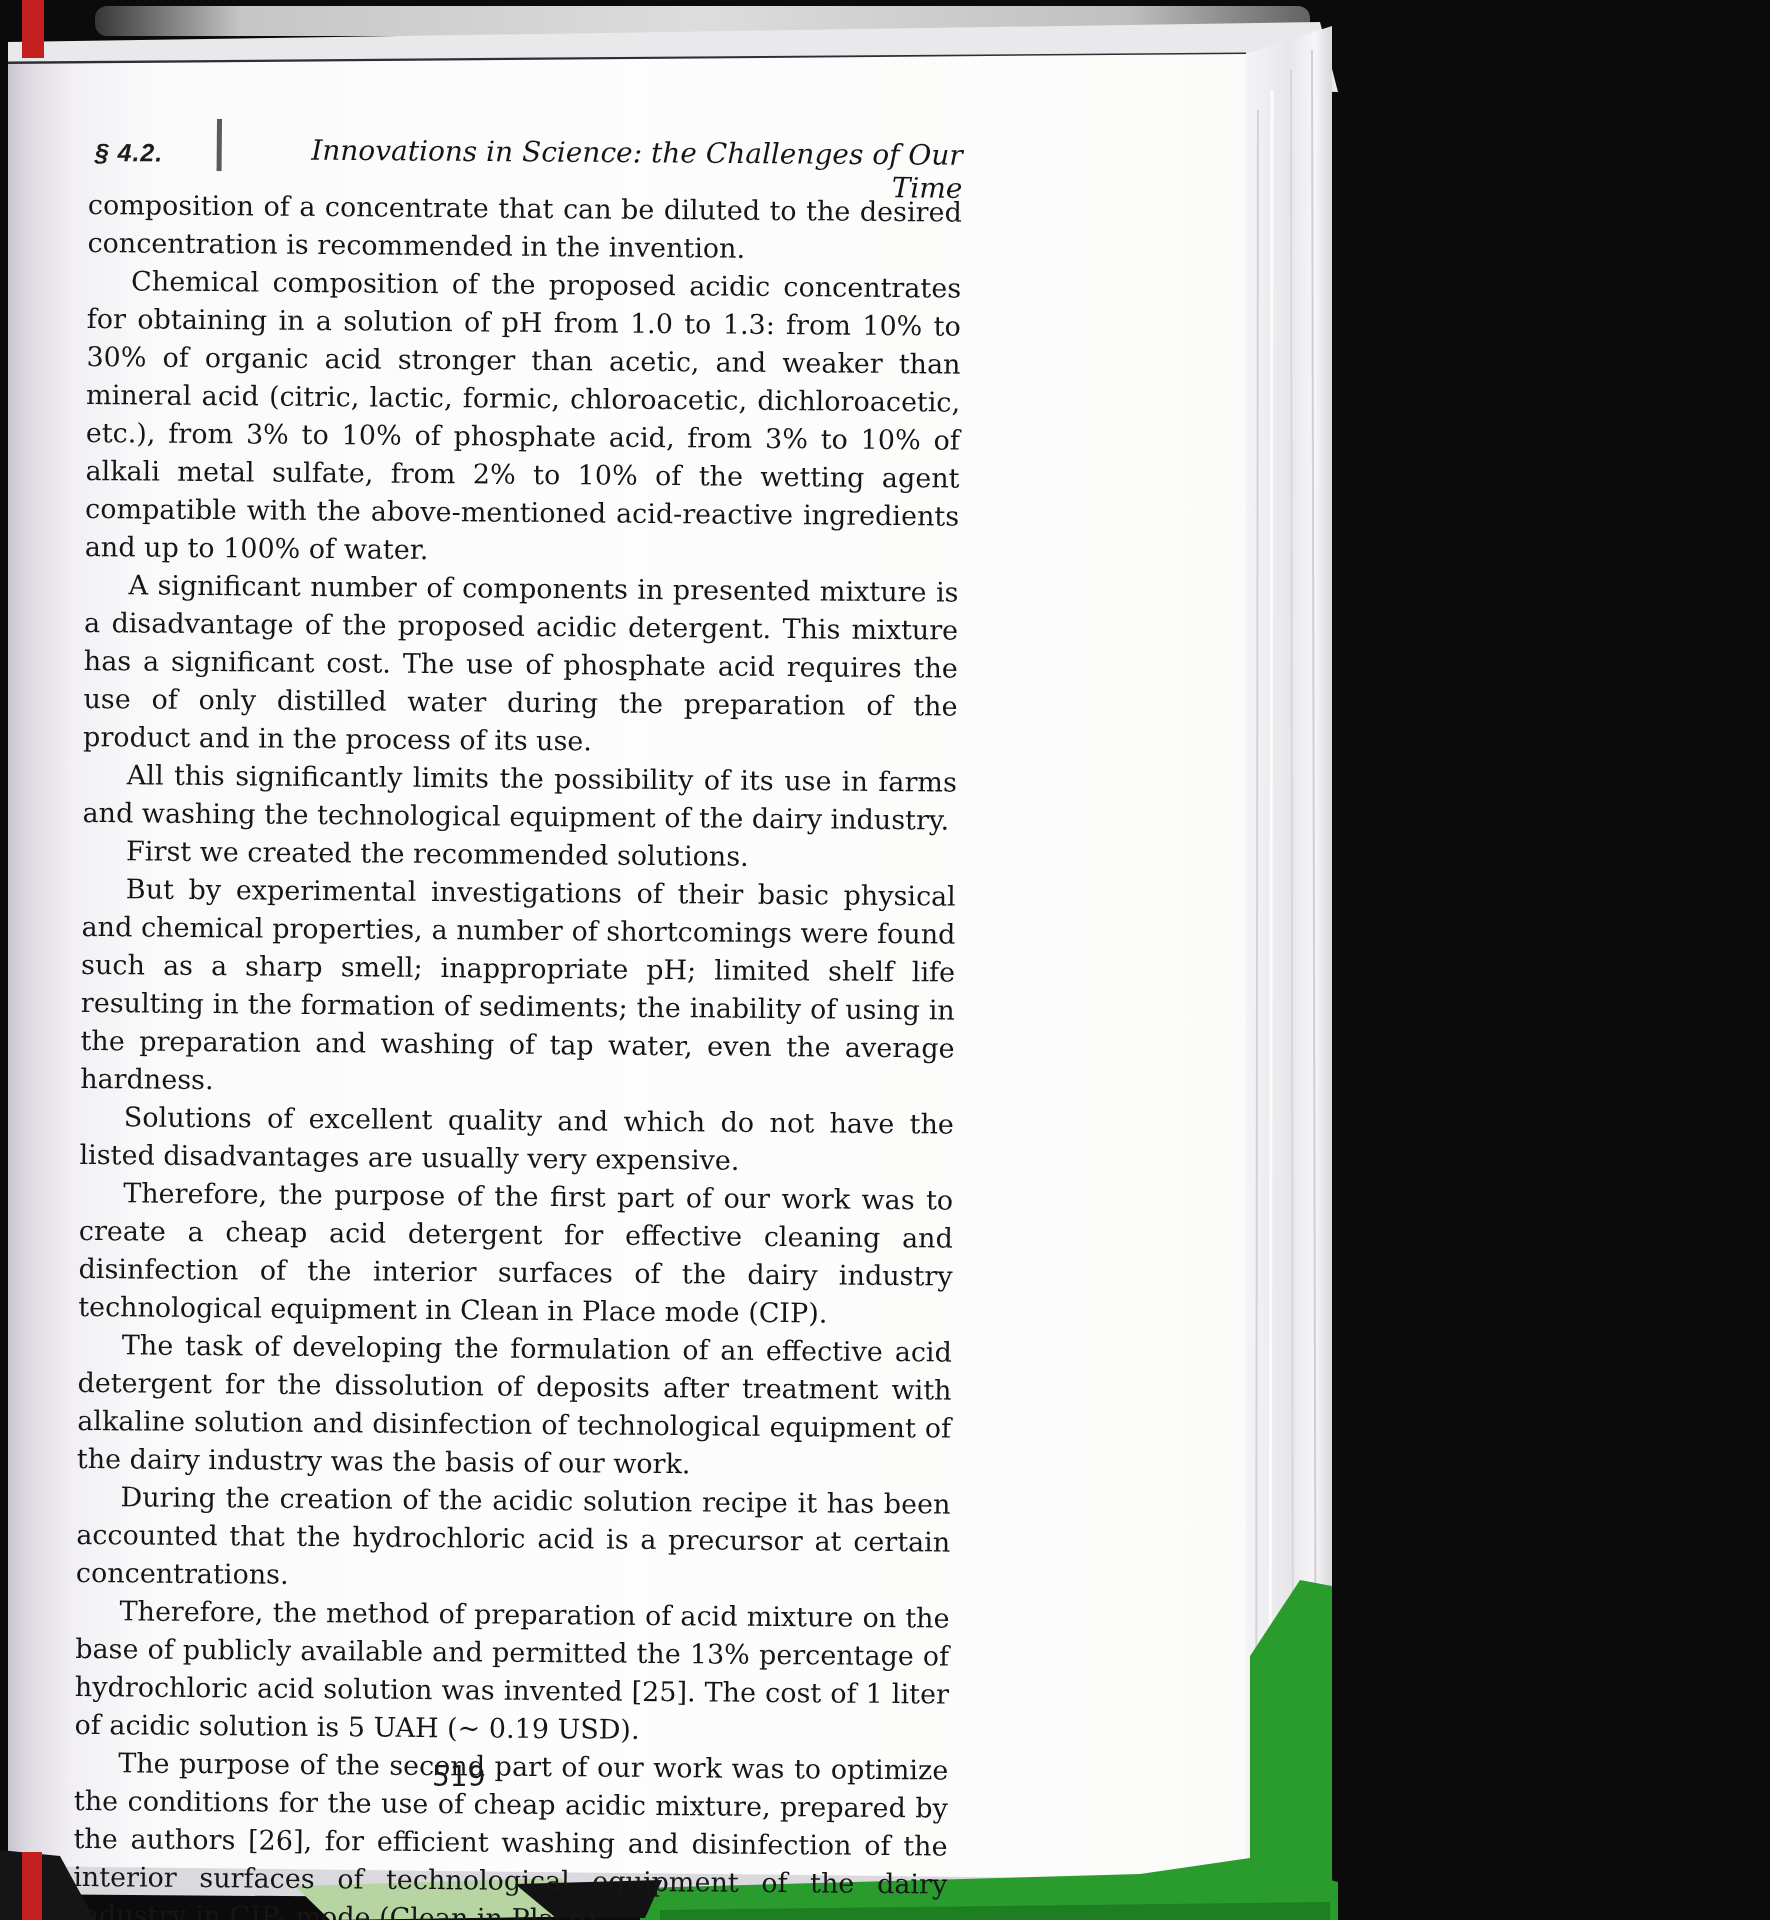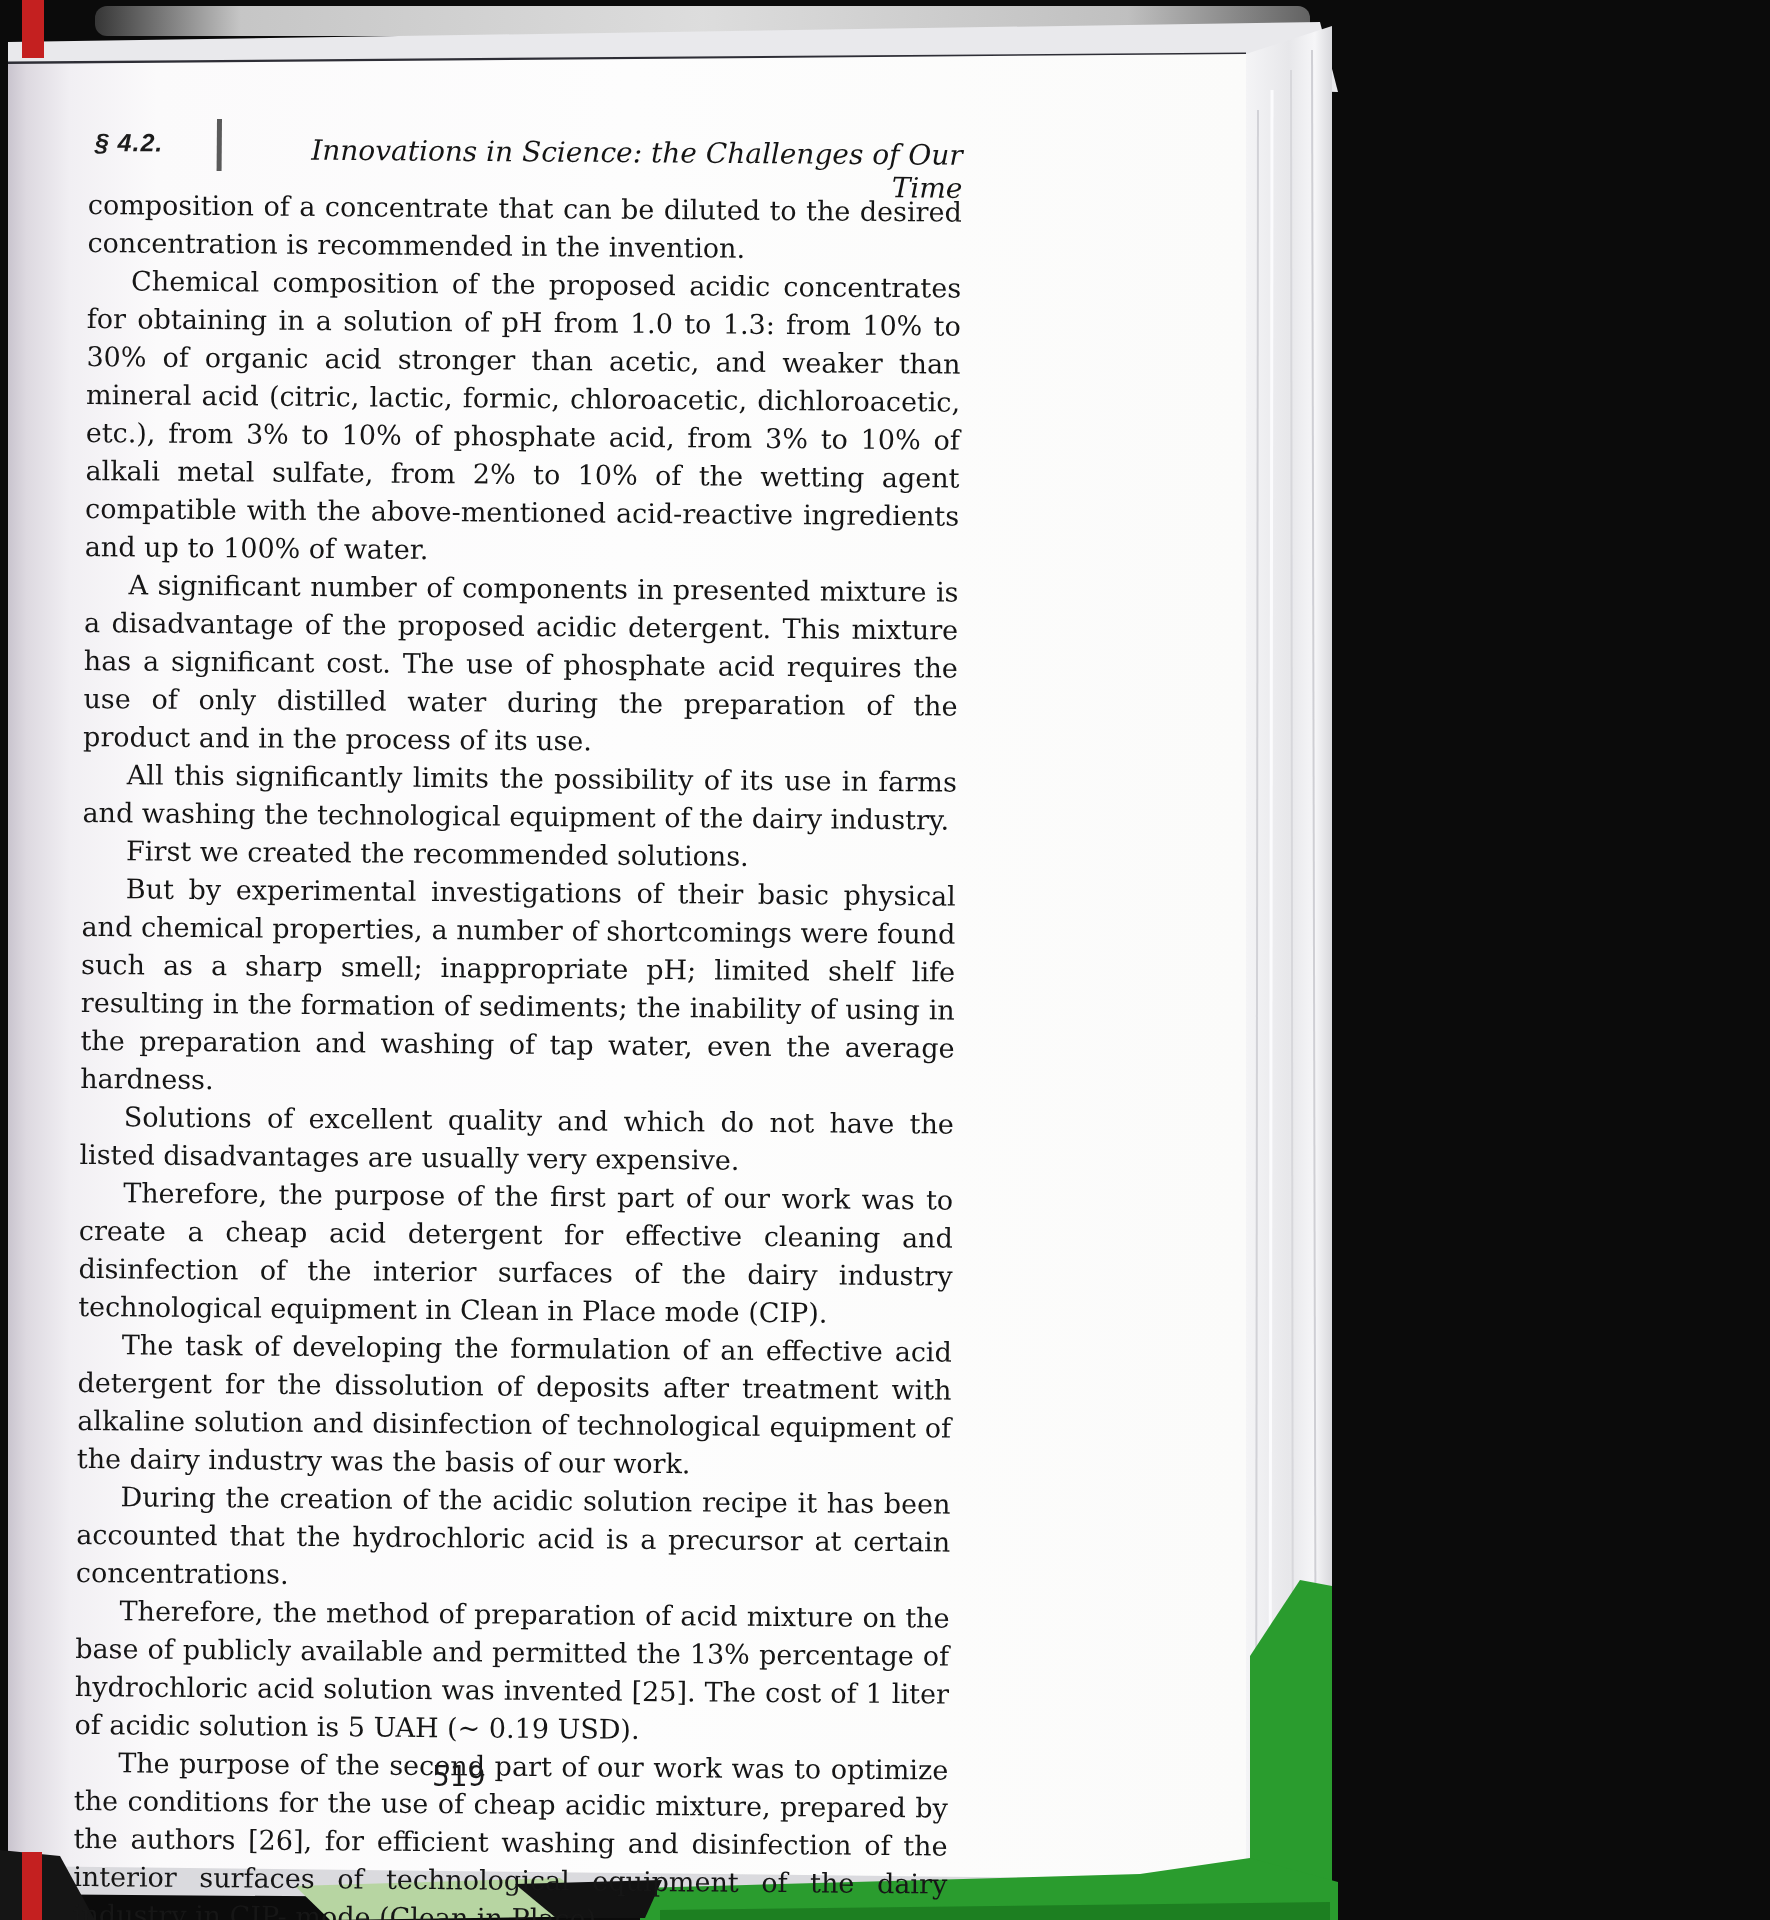--- a/index.html
+++ b/index.html
@@ -8,21 +8,21 @@
     background:#0b0b0b;font-family:"DejaVu Serif",serif;
   }
   #scenery{position:absolute;left:0;top:0;width:1770px;height:1920px;}
   .txt-layer{position:absolute;left:0;top:0;width:1770px;height:1920px;pointer-events:none;}
 
   .page-header{
     position:absolute;left:95px;top:118px;width:868px;height:60px;
     transform:rotate(0.45deg);transform-origin:0 0;
   }
   .section-label{
-    position:absolute;left:0;top:10px;
+    position:absolute;left:0;top:20px;
     font-family:"Liberation Sans",sans-serif;font-weight:bold;font-style:italic;
     font-size:25px;color:#1c1c1c;letter-spacing:1px;
   }
   .separator-bar{
     position:absolute;left:122px;top:0px;width:5px;height:52px;background:#5a5a5a;
   }
   .running-title{
     position:absolute;right:0;top:14px;width:660px;text-align:right;
     font-family:"DejaVu Serif",serif;font-style:italic;font-size:28px;color:#151515;
   }

